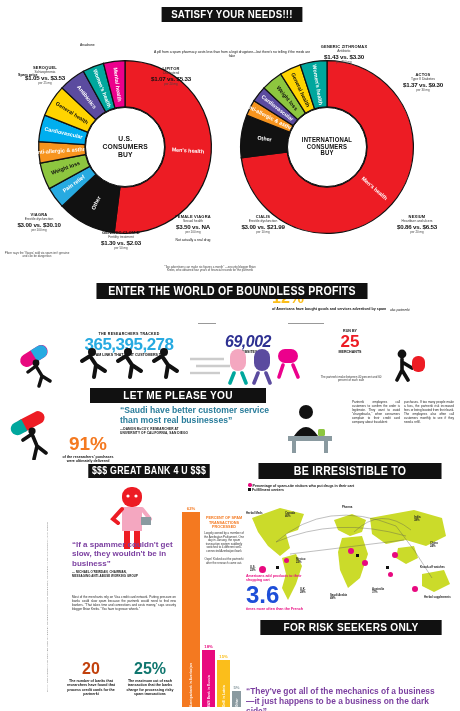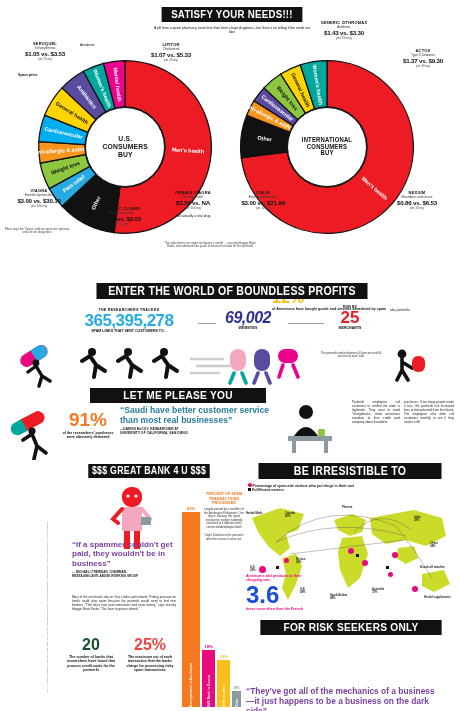--- a/index.html
+++ b/index.html
@@ -17,21 +17,21 @@
     font-family:"Liberation Sans Narrow","Liberation Sans",sans-serif;
     transform:scaleX(.88); transform-origin:center;
   }
   .tiny { font-size:3.4px; line-height:1.25; }
   .tinyb { font-size:3.6px; line-height:1.25; font-weight:bold; }
   .micro { font-size:2.9px; line-height:1.2; }
   .drug-name { font-size:4px; font-weight:bold; letter-spacing:.2px; }
   .drug-cond { font-size:3.3px; color:#333; }
   .drug-price { font-size:6.2px; font-weight:bold; letter-spacing:-.2px; }
   .drug-per { font-size:3px; color:#444; }
-  .ctr { text-align:center; }
+  .ctr { text-align:center;margin-top:24px; }
   .abs { position:absolute; }
   .hub {
     position:absolute; border-radius:50%; background:#fff;
     border:1.5px solid #111; display:flex; align-items:center;
     justify-content:center; text-align:center; font-weight:bold;
     line-height:1.05; font-size:7.5px; letter-spacing:.2px;
   }
   .quote-t { font-weight:bold; line-height:1.18; }
   .attr { font-size:3.2px; font-weight:bold; letter-spacing:.1px; }
   .statnum { font-weight:bold; line-height:1; }
@@ -302,32 +302,32 @@
     <circle cx="28" cy="11" r="1.6" fill="#fff"></circle>
   <rect x="14" y="22" width="20" height="24" fill="#F4A7C0"></rect>
   <path d="M14 24 l-9 10 l5 4" fill="none" stroke="#ED1C24" stroke-width="4" stroke-linecap="round"></path>
   <path d="M34 24 l8 10" fill="none" stroke="#F4A7C0" stroke-width="4" stroke-linecap="round"></path>
   <rect x="33" y="32" width="10" height="8" fill="#8A9AA0"></rect>
   <rect x="16" y="46" width="6" height="18" fill="#ED1C24"></rect>
   <rect x="26" y="46" width="6" height="18" fill="#ED1C24"></rect>
 </svg>
 
 <div class="abs" style="left:72px;top:540px;width:104px;">
-  <div class="quote-t" style="font-size:8px;color:#7B3FA0;">“If a spammer couldn't get paid, they wouldn't be in business”</div>
+  <div class="quote-t" style="font-size:8px;color:#7B3FA0;">“If a spammer couldn't get slow, they wouldn't be in business”</div>
   <div class="attr" style="margin-top:2px;font-size:2.9px;">— MICHAEL O'REIRDAN, CHAIRMAN,</div>
   <div class="attr" style="font-size:2.9px;">MESSAGING ANTI-ABUSE WORKING GROUP</div>
 </div>
 <div class="abs col-txt" style="left:72px;top:596px;width:104px;">Most of the merchants rely on Visa credit card network. Putting pressure on banks could slow spam because the partnerki would need to find new bankers. “That takes time and connections and costs money,” says security blogger Brian Krebs. “You have to grease wheels.”</div>
 
 <div class="abs ctr" style="left:64px;top:637px;width:54px;">
-  <div class="statnum" style="font-size:16px;color:#14532d;">20</div>
+  <div class="statnum" style="font-size:16px;color:#c2410c;">20</div>
   <div class="tinyb" style="margin-top:2px;">The number of banks that researchers have found that process credit cards for the partnerki</div>
 </div>
 <div class="abs ctr" style="left:122px;top:637px;width:56px;">
-  <div class="statnum" style="font-size:16px;color:#ef4444;">25%</div>
+  <div class="statnum" style="font-size:16px;color:#0f766e;">25%</div>
   <div class="tinyb" style="margin-top:2px;">The maximum cut of each transaction that the banks charge for processing risky spam transactions</div>
 </div>
 
 <div class="abs" style="left:182px;top:487px;width:62px;height:220px;">
   <div id="bars" style="position:absolute;left:0;bottom:0;width:62px;height:220px;">
       <div style="position: absolute; left: 0px; bottom: 0px; width: 18px; height: 194.857px; background: rgb(244, 121, 32); display: flex; align-items: flex-end; justify-content: center;">
         <span class="barlbl" style="padding: 0px 0px 3px;">Azerigazbank in Azerbaijan</span>
       </div>
       <div class="pct-top" style="position: absolute; left: 0px; bottom: 195.857px; width: 18px; text-align: center; color: rgb(244, 121, 32);">62%</div>
       <div style="position: absolute; left: 20px; bottom: 0px; width: 13px; height: 56.5714px; background: rgb(232, 9, 127); display: flex; align-items: flex-end; justify-content: center;">

